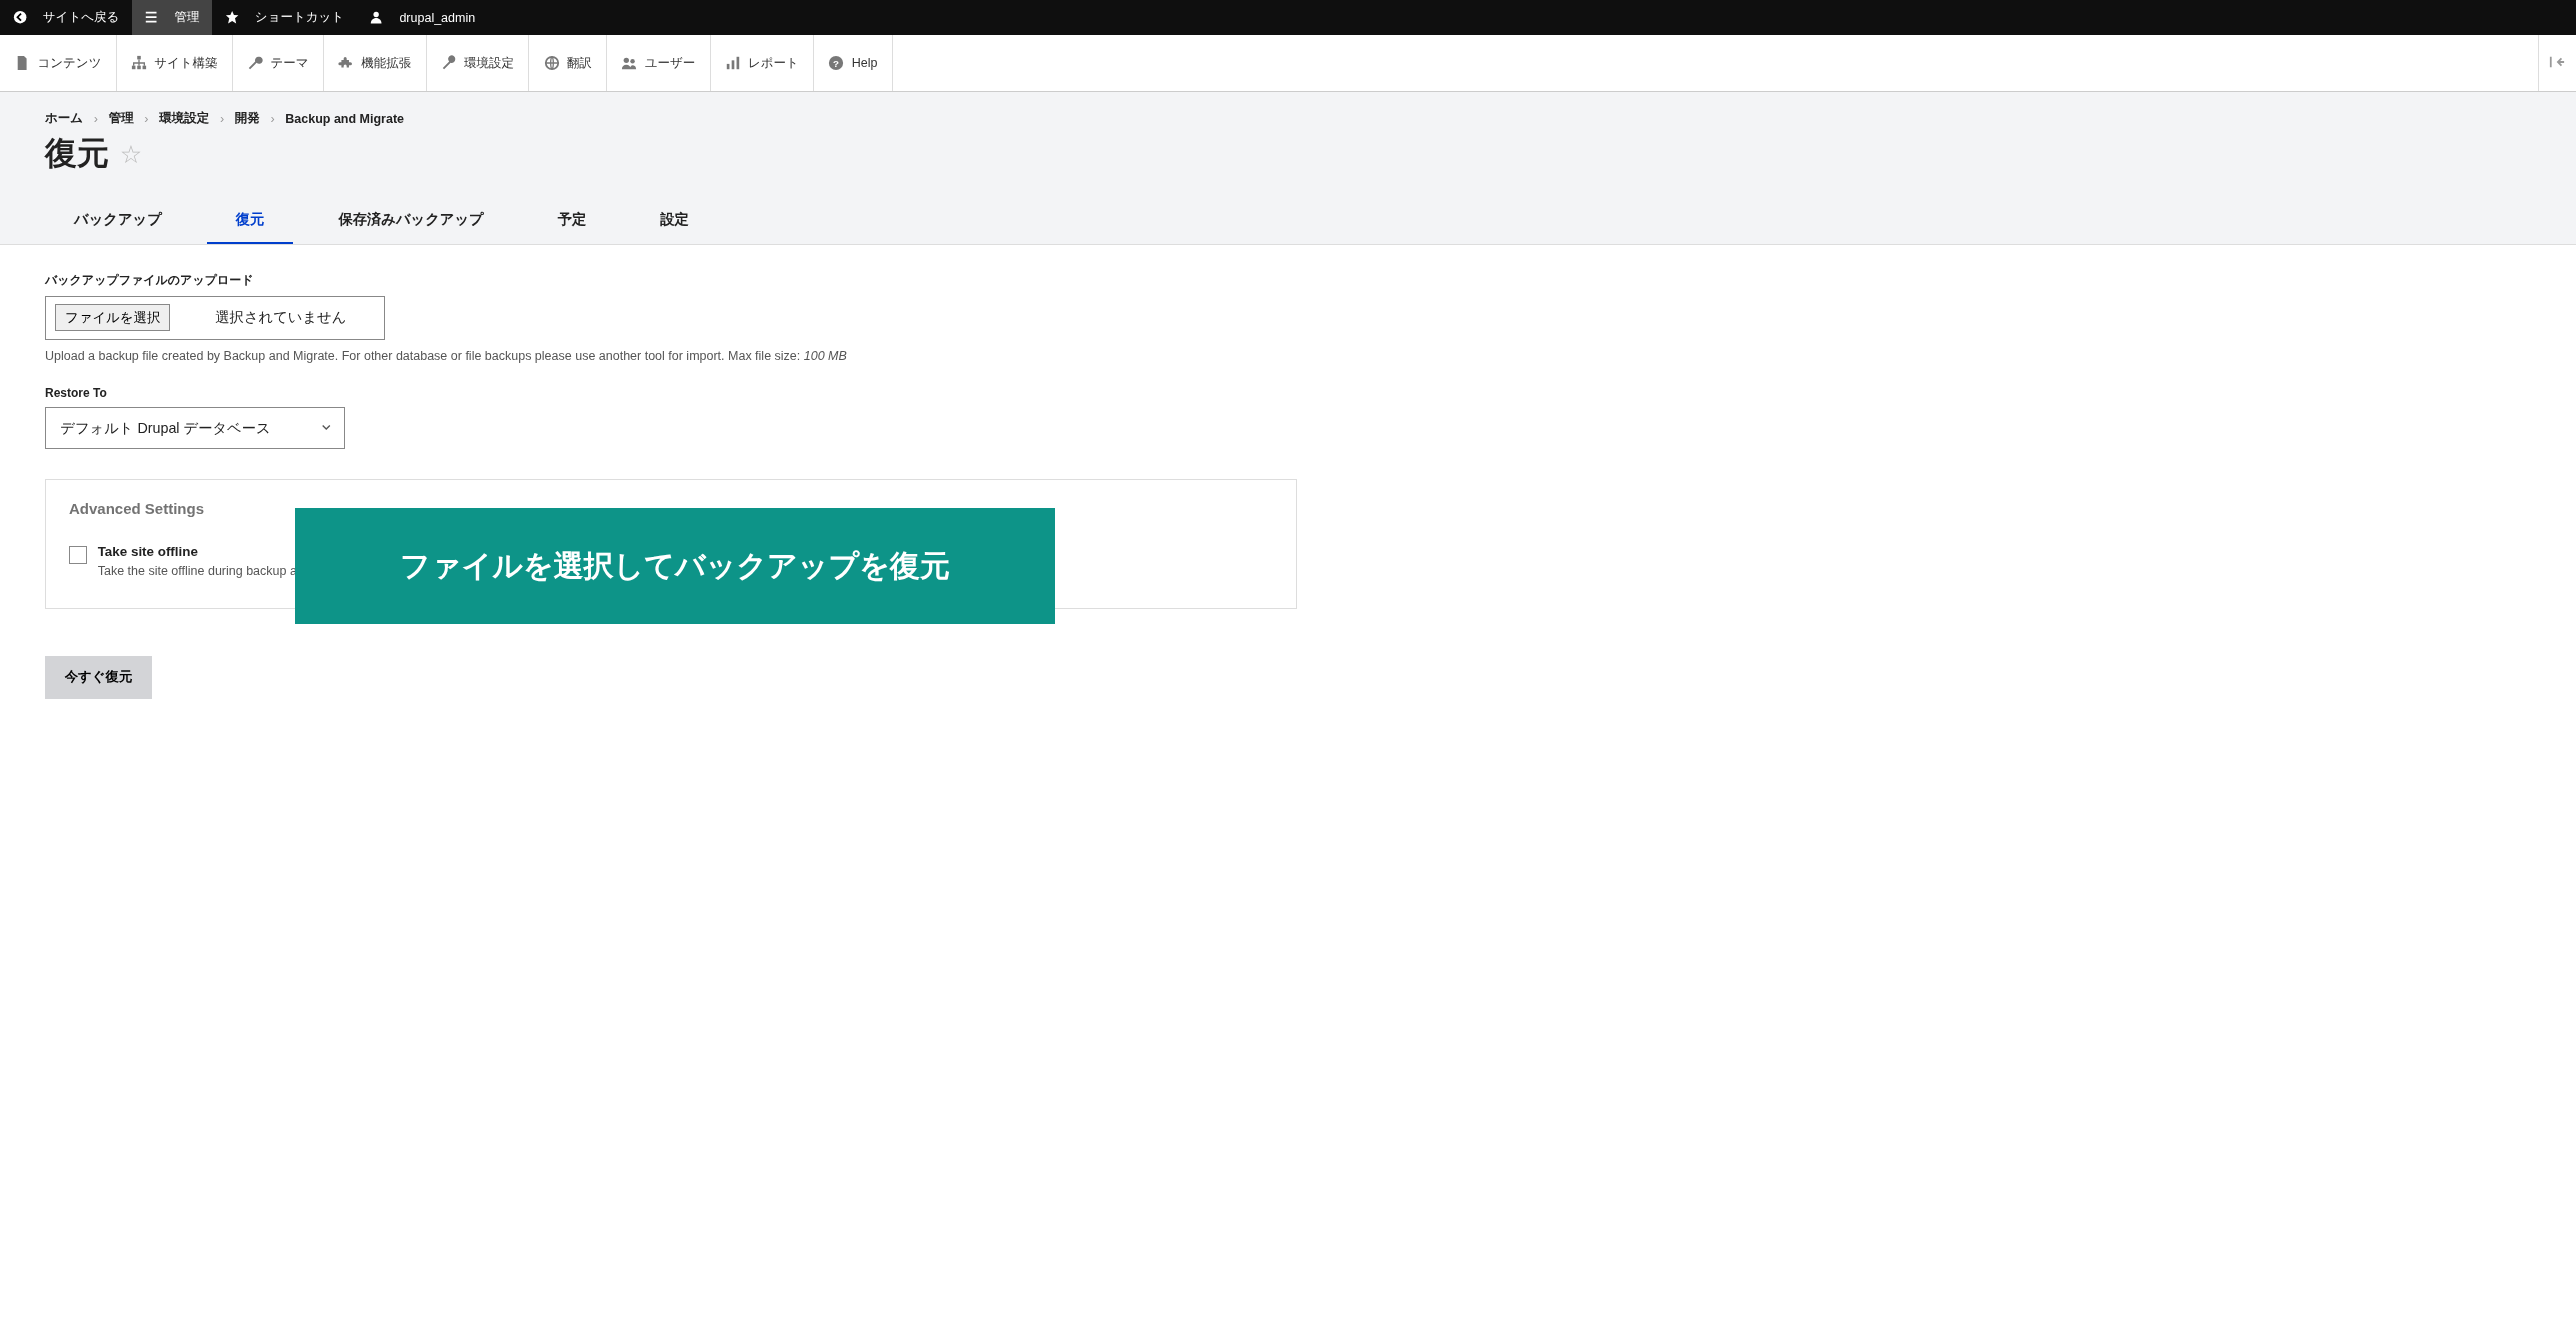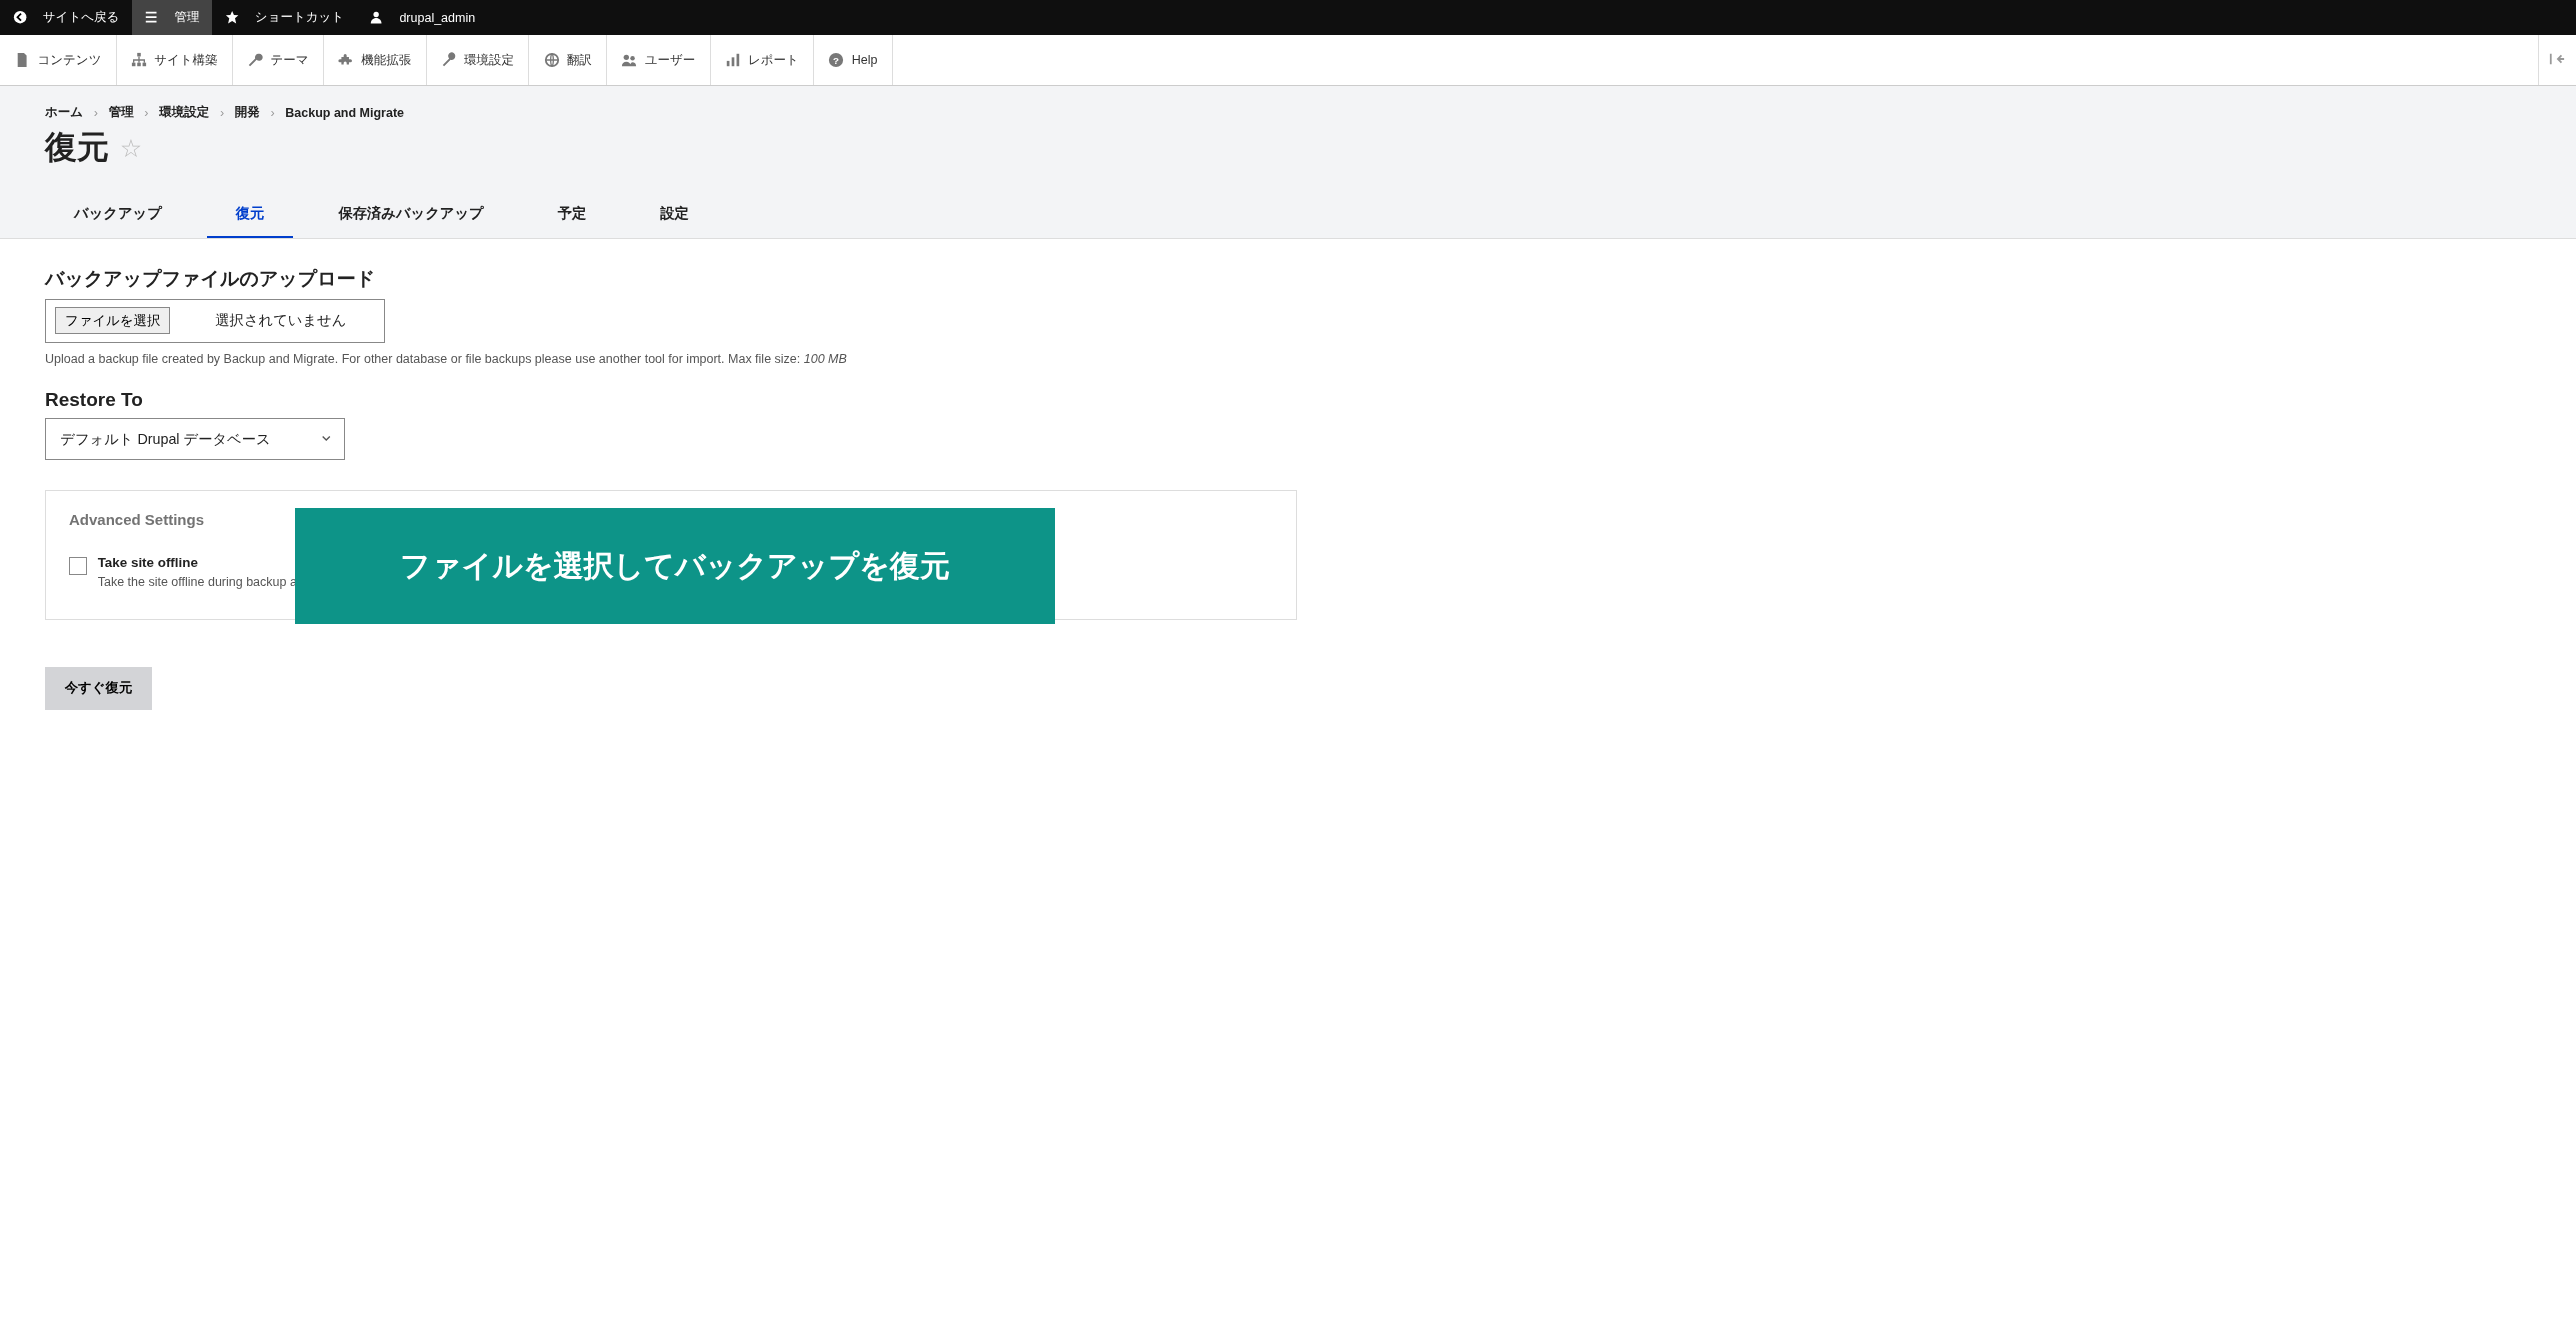--- a/index.html
+++ b/index.html
@@ -5,41 +5,41 @@
 * { margin:0; padding:0; box-sizing:border-box; font-family:-apple-system,BlinkMacSystemFont,"Segoe UI",Helvetica,Arial,sans-serif; }
 body { background:#fff; color:#222; }
 
 
 .topbar { background:#0f0f0f; height:35px; display:flex; align-items:stretch; color:#fff; font-size:12.5px; }
 .topbar .tb-item { display:flex; align-items:center; padding:0 12.5px; gap:16px; cursor:pointer; }
 .topbar .tb-item.active { background:#444; }
 .tb-icon { display:inline-flex; width:14.3px; height:14.3px; align-items:center; justify-content:center; }
 
 
-.toolbar2 { background:#fff; border-bottom:0.9px solid #ccc; height:51px; display:flex; align-items:stretch; font-size:12.5px; position:relative; }
+.toolbar2 { background:#fff; border-bottom:0.9px solid #ccc; height:57px; display:flex; align-items:stretch; font-size:12.5px; position:relative; }
 .toolbar2 .t2-item { display:flex; align-items:center; padding:0 14.3px; gap:7.2px; border-right:0.9px solid #ddd; cursor:pointer; color:#333; }
 .toolbar2 .t2-icon { display:inline-flex; width:16px; height:16px; align-items:center; justify-content:center; color:#777; }
 .toolbar2 .collapse { border-left:0.9px solid #ddd; display:flex; align-items:center; padding:0 10.7px; cursor:pointer; color:#999; position:absolute; right:0; top:0; bottom:0; background:#fff; }
 
 
 .header-area { background:#f3f4f6; padding:18px 45px 0 45px; border-bottom:0.9px solid #ddd; }
 .breadcrumb { font-size:12.5px; color:#222; display:flex; align-items:center; gap:10.7px; margin-bottom:5.4px; font-weight:600; }
 .breadcrumb .sep { color:#999; font-weight:normal; }
 .page-title-row { display:flex; align-items:center; gap:10.7px; margin-bottom:21.5px; }
 .page-title { font-size:32px; font-weight:700; color:#222; }
 .star { font-size:25px; color:#bbb; cursor:pointer; }
 
 
 .tabs { display:flex; gap:16px; }
 .tabs .tab { padding:12.5px 29px; font-size:14.3px; font-weight:600; color:#222; cursor:pointer; border-bottom:2.7px solid transparent; }
 .tabs .tab.active { color:#003ecc; border-bottom-color:#003ecc; }
 
 
 .content { padding:27px 45px; max-width:1342px; }
-.field-label { font-size:19px; font-weight:700; margin-bottom:7.2px; display:block; }
+.field-label { font-size:12px; font-weight:700; margin-bottom:7.2px; display:block; }
 
 .file-input-box { border:0.9px solid #888; display:inline-flex; align-items:center; padding:7.2px 16px 7.2px 9px; min-width:340px; margin-bottom:9px;gap:36px; }
 .file-choose-btn { border:0.9px solid #888; background:#efefef; padding:3.6px 9px; font-size:13.4px; margin-right:9px; cursor:pointer; }
 .file-status { font-size:14.3px; color:#222; }
 .help-text { font-size:12.5px; color:#555; margin-bottom:23px; }
 .help-text .ital { font-style:italic; }
 
 .select-wrap { position:relative; display:inline-block; }
 .select-box { border:0.9px solid #888; padding:10.7px 43px 10.7px 14.3px; font-size:14.3px; min-width:300px; appearance:none; background:#fff; cursor:pointer; }
 .select-chevron { position:absolute; right:12.5px; top:50%; transform:translateY(-50%); pointer-events:none; color:#555; }

